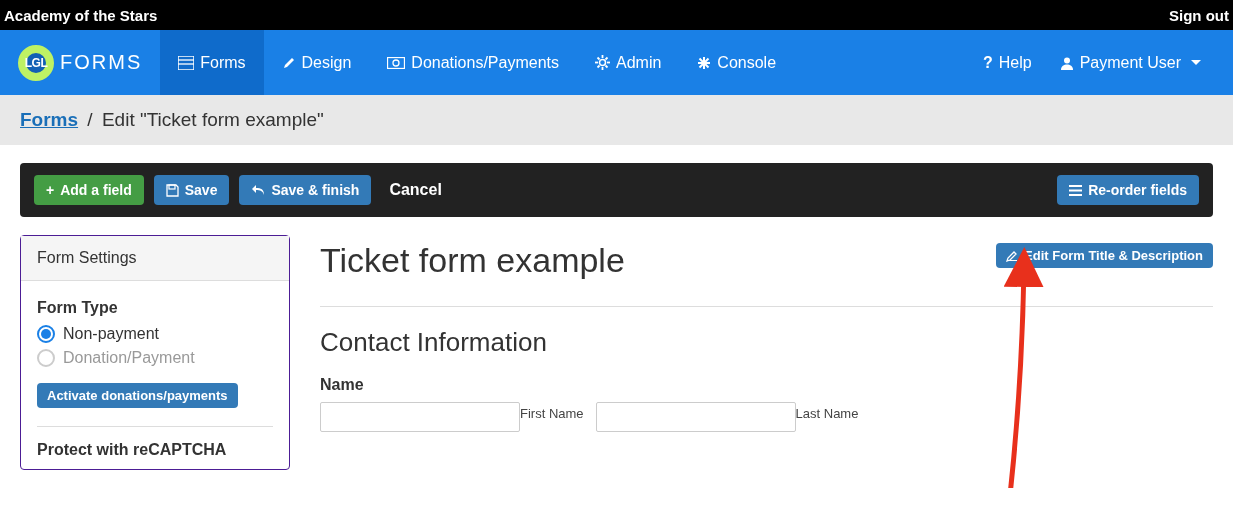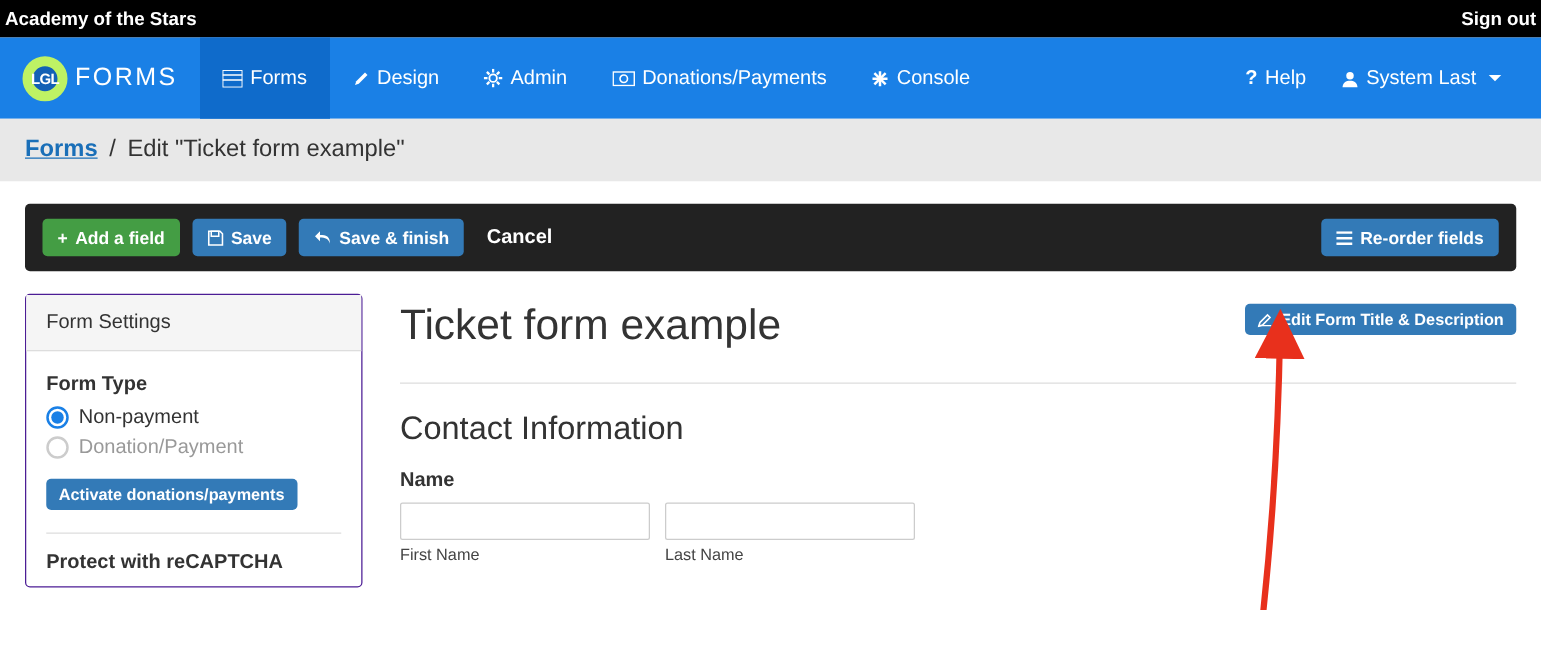--- a/index.html
+++ b/index.html
@@ -58,21 +58,21 @@
   .sidebar .protect-title { font-weight: 700; font-size: 16px; }
 
   .main { flex: 1; position: relative; padding-top: 6px; }
   .main-header-row { display: flex; align-items: flex-start; justify-content: space-between; gap: 32px; }
   .page-title { font-size: 34px; font-weight: 500; color: #333; }
   .edit-title-btn { margin-top: 2px; }
   .main hr { border: none; border-top: 1px solid #ddd; margin: 26px 0 20px 0; }
   .section-title { font-size: 26px; font-weight: 500; margin-bottom: 18px; color: #333; }
   .field-label { font-weight: 700; font-size: 16px; margin-bottom: 8px; }
   .name-inputs { display: flex; gap: 12px; }
-  .name-inputs .col { display: flex; flex-direction: column; }
+  .name-inputs .col { display: flex; flex-direction: row; }
   .name-inputs input { width: 200px; height: 30px; border: 1px solid #ccc; border-radius: 2px; padding: 4px 8px; font-size: 14px; }
   .name-inputs .sublabel { font-size: 13px; color: #444; margin-top: 4px; }
 
   
   .arrow-svg { position: absolute; pointer-events: none; }
 </style>
 </head>
 <body>
 
 <div class="topbar">
@@ -96,20 +96,29 @@
       </span>
       <span>Forms</span>
     </div>
     <div class="nav-item">
       <span class="icon">
         <svg width="14" height="14" viewBox="0 0 14 14">
             <path d="M2 12 L3 9 L10 2 L12 4 L5 11 L2 12 Z" fill="#fff"></path>
           </svg>
       </span>
       <span>Design</span>
+    </div>
+    <div class="nav-item">
+      <span class="icon">
+        <svg width="18" height="12" viewBox="0 0 18 12">
+            <rect x="0.5" y="0.5" width="17" height="11" fill="none" stroke="#fff" stroke-width="1.3"></rect>
+            <circle cx="9" cy="6" r="3" fill="none" stroke="#fff" stroke-width="1.3"></circle>
+          </svg>
+      </span>
+      <span>Donations/Payments</span>
     </div>
     <div class="nav-item">
       <span class="icon">
         <svg width="15" height="15" viewBox="0 0 15 15">
             <circle cx="7.5" cy="7.5" r="3" fill="none" stroke="#fff" stroke-width="1.5"></circle>
             <g stroke="#fff" stroke-width="1.8">
               <line x1="7.5" y1="0" x2="7.5" y2="3"></line>
               <line x1="7.5" y1="12" x2="7.5" y2="15"></line>
               <line x1="0" y1="7.5" x2="3" y2="7.5"></line>
               <line x1="12" y1="7.5" x2="15" y2="7.5"></line>
@@ -117,29 +126,20 @@
               <line x1="10.5" y1="10.5" x2="12.5" y2="12.5"></line>
               <line x1="2.5" y1="12.5" x2="4.5" y2="10.5"></line>
               <line x1="10.5" y1="4.5" x2="12.5" y2="2.5"></line>
             </g>
           </svg>
       </span>
       <span>Admin</span>
     </div>
     <div class="nav-item">
       <span class="icon">
-        <svg width="18" height="12" viewBox="0 0 18 12">
-            <rect x="0.5" y="0.5" width="17" height="11" fill="none" stroke="#fff" stroke-width="1.3"></rect>
-            <circle cx="9" cy="6" r="3" fill="none" stroke="#fff" stroke-width="1.3"></circle>
-          </svg>
-      </span>
-      <span>Donations/Payments</span>
-    </div>
-    <div class="nav-item">
-      <span class="icon">
         <svg width="14" height="14" viewBox="0 0 14 14">
             <g stroke="#fff" stroke-width="2">
               <line x1="7" y1="1" x2="7" y2="13"></line>
               <line x1="1" y1="7" x2="13" y2="7"></line>
               <line x1="2.5" y1="2.5" x2="11.5" y2="11.5"></line>
               <line x1="2.5" y1="11.5" x2="11.5" y2="2.5"></line>
             </g>
           </svg>
       </span>
       <span>Console</span>
@@ -150,21 +150,21 @@
       <span class="icon" style="font-weight:700;font-size:16px;">?</span>
       <span>Help</span>
     </div>
     <div class="nav-item">
       <span class="icon">
         <svg width="14" height="14" viewBox="0 0 14 14">
             <circle cx="7" cy="4.5" r="3" fill="#fff"></circle>
             <path d="M1 14 C1 10 4 8.5 7 8.5 C10 8.5 13 10 13 14 Z" fill="#fff"></path>
           </svg>
       </span>
-      <span>System Last</span>
+      <span>Payment User</span>
       <span class="caret"></span>
     </div>
   </div>
 </div>
 
 <div class="breadcrumb-bar">
   <a>Forms</a>
   <span class="breadcrumb-sep">/</span>
   <span>Edit "Ticket form example"</span>
 </div>

